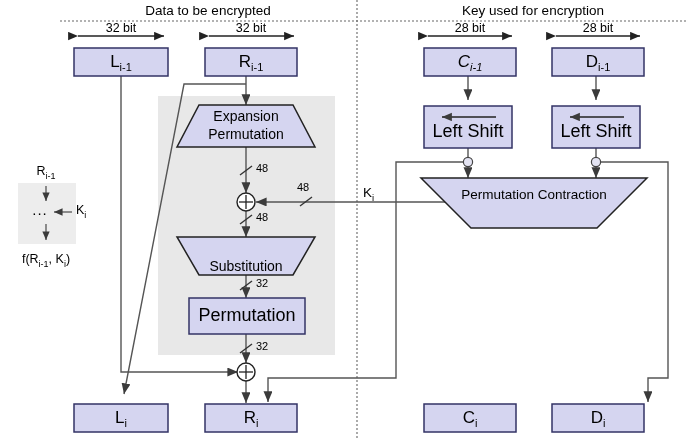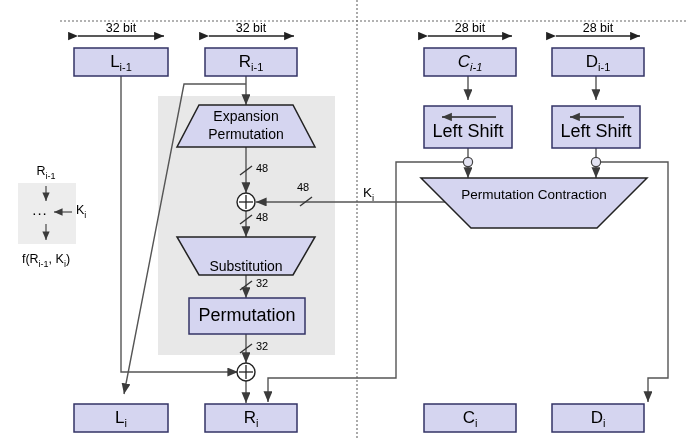--- a/index.html
+++ b/index.html
@@ -138,20 +138,22 @@
       <polygon points="421,178 647,178 597,228 471,228"></polygon>
     </g>
 
     <g stroke="#555" stroke-width="1.3" fill="none">
       <line x1="46" y1="186" x2="46" y2="201" marker-end="url(#ahs)"></line>
       <line x1="46" y1="224" x2="46" y2="240" marker-end="url(#ahs)"></line>
       <line x1="72" y1="212" x2="54" y2="212" marker-end="url(#ahs)"></line>
     </g>
   </svg>
 
+  <div class="lbl hdr ctr" style="left:208px;top:4px;">Data to be encrypted</div>
+  <div class="lbl hdr ctr" style="left:533px;top:4px;">Key used for encryption</div>
 
   <div class="lbl bit ctr" style="left:121px;top:22px;">32 bit</div>
   <div class="lbl bit ctr" style="left:251px;top:22px;">32 bit</div>
   <div class="lbl bit ctr" style="left:470px;top:22px;">28 bit</div>
   <div class="lbl bit ctr" style="left:598px;top:22px;">28 bit</div>
 
   <div class="lbl boxtxt ctr" style="left:121px;top:53px;">
     <span>L</span><sub>i-1</sub>
   </div>
   <div class="lbl boxtxt ctr" style="left:251px;top:53px;">

